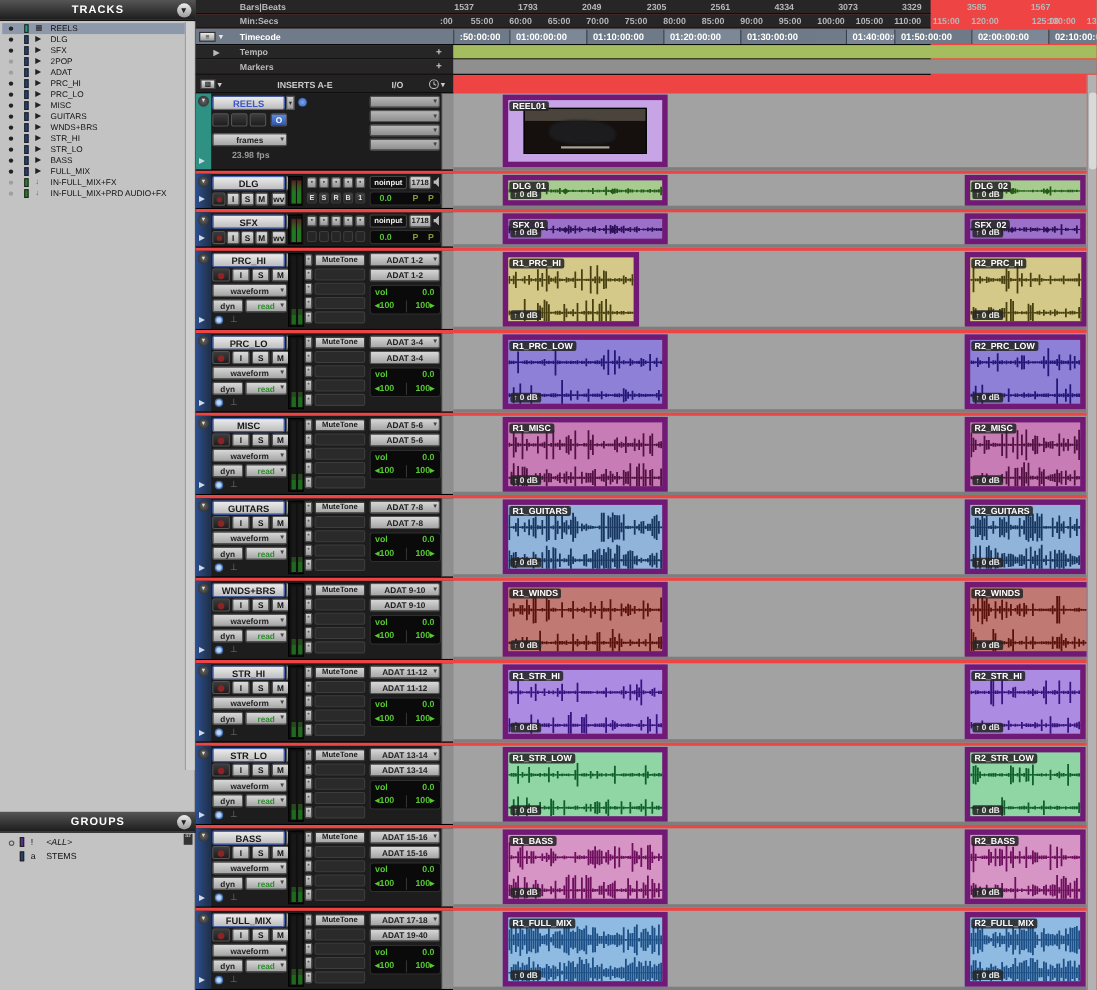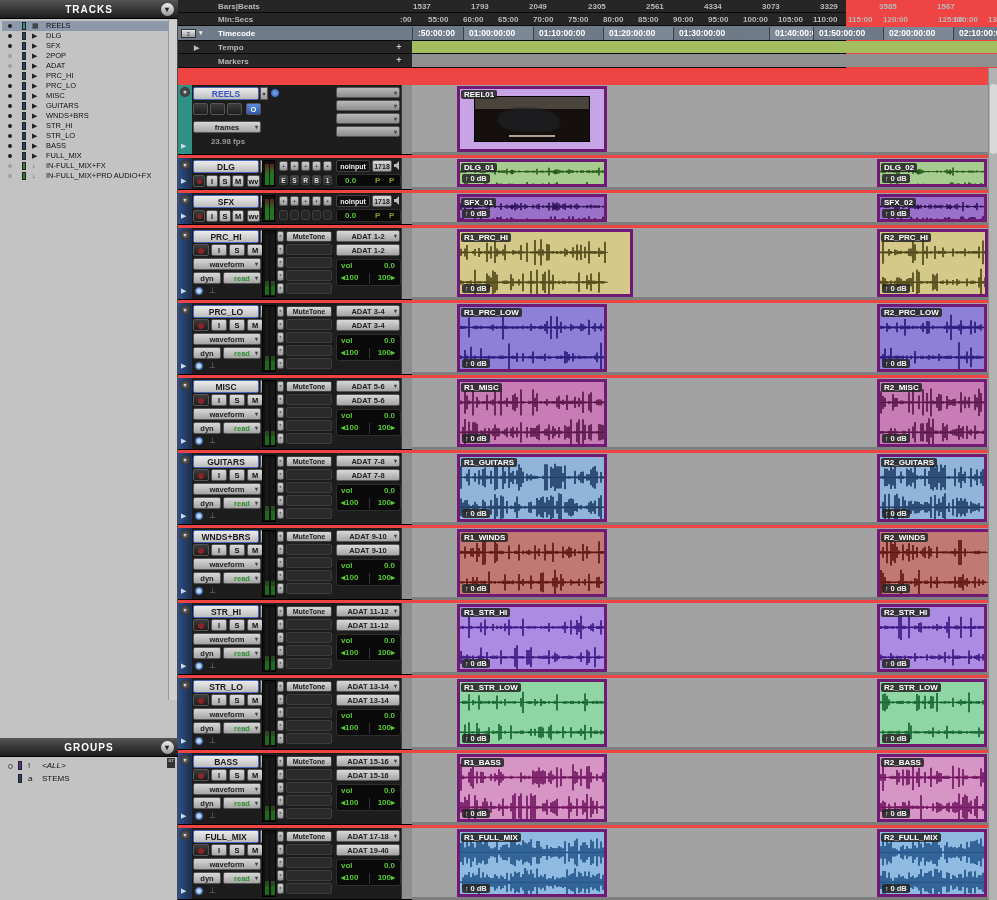--- a/index.html
+++ b/index.html
@@ -60,21 +60,21 @@
   .blackpanel { position:absolute; background:#0a0a0a; border:1px solid #2e2e2e; border-radius:3px;
                 font-size:8px; font-weight:bold; color:#57c832; }
   .islot { position:absolute; left:108px; width:46px; height:11px; background:#2a2a2a; border:1px solid #3d3d3d; border-radius:2px; }
   .idot { position:absolute; left:99px; width:7px; height:11px; background:linear-gradient(#cfcfcf,#9a9a9a);
           border:1px solid #555; border-radius:2px; font-size:6px; color:#333; text-align:center; line-height:10px; }
   .fps { position:absolute; left:15px; color:#9a9a9a; font-size:8px; font-weight:bold; }
   .tail { position:absolute; left:223px; top:0; width:11px; height:100%; background:#8e8e8e; border-left:1px solid #3a3a3a; }
 
   
   .lane { position:absolute; left:412px; width:576px; background:#a2a2a2; border-bottom:3px solid #7e7e7e; }
-  .clip { position:absolute; top:1px; border:3px solid #701a75; overflow:hidden; }
+  .clip { position:absolute; top:1px; border:5px solid #701a75; overflow:hidden; }
   .cliplabel { position:absolute; left:1px; top:1px; background:rgba(38,38,38,0.88); color:#fff; font-size:8px;
                font-weight:bold; padding:0 3px; border-radius:2px; white-space:nowrap; z-index:3; }
   .gainchip { position:absolute; left:2px; bottom:1px; background:rgba(38,38,38,0.88); color:#eee; font-size:7.5px;
               font-weight:bold; padding:0 3px; border-radius:2px; z-index:3; }
   .gainchip .spk { font-size:7px; margin-right:2px; }
   .vthumb { position:absolute; left:10%; top:12%; width:80%; height:76%; background:#0b0b0b; border:1px solid #000; }
   .vcap { position:absolute; left:30%; bottom:4px; width:40%; height:2px; background:#cfc9b8; opacity:.8; }
 
   #vscroll { left:988px; top:68px; width:9px; height:832px; background:#b2b2b2; border-left:1px solid #8a8a8a; }
   #vthumbbar { position:absolute; left:1px; top:16px; width:7px; height:70px; background:#d9d9d9; border-radius:3px; }
@@ -262,20 +262,31 @@
     <span class="rname" style="top:2px">Tempo</span>
     <span class="plusbtn">+</span>
   <div style="position:absolute;left:234px;top:0;width:585px;height:12px;background:#a3bd5f"></div>
     </div>
   <div class="rrow" id="r-mark" style="top:54px;height:14px">
     <span class="rname" style="top:3px">Markers</span>
     <span class="plusbtn">+</span>
   <div style="position:absolute;left:234px;top:0;width:585px;height:13px;background:#8f8f8f"></div>
     </div>
 
+  <div id="colhead" class="abs">
+    <span class="abs" style="left:4px;top:4px;width:14px;height:9px;background:linear-gradient(#eee,#999);border:1px solid #444;font-size:6px;color:#222;text-align:center;line-height:8px">▥</span>
+    <span class="abs" style="left:20px;top:5px;font-size:7px">▾</span>
+    <span class="abs" style="left:74px;top:5px">INSERTS A-E</span>
+    <span class="abs" style="left:178px;top:5px">I/O</span>
+    <svg class="abs" style="left:212px;top:4px" width="9" height="9" viewBox="0 0 9 9">
+        <circle cx="4.5" cy="4.5" r="4" fill="none" stroke="#bbb"></circle>
+        <path d="M4.5 2v2.5l2 1" stroke="#bbb" fill="none"></path>
+      </svg>
+    <span class="abs" style="left:223px;top:5px;font-size:7px">▾</span>
+  </div>
 
   <div id="trackrows">
       <div class="ctrl abs" style="top:85px;height:70px">
         <div class="strip" style="background:linear-gradient(90deg,#2f9184,#20324f 85%);background:#2f9184;"></div>
         <div class="collbtn">▾</div>
         <div class="plarrow">▶</div>
         <div class="namebox" style="color:#3a55c8;">REELS</div>
         <div class="nametab">▾</div>
         <div class="btn dark" style="left:15px;top:18px;width:15px;"></div>
         <div class="btn dark" style="left:32px;top:18px;width:15px;"></div>
@@ -484,21 +495,21 @@
         <div class="blackpanel" style="left:158px;top:31px;width:65px;height:27px;">
           <div style="position:absolute;left:4px;top:1px;">vol</div>
           <div style="position:absolute;right:5px;top:1px;">0.0</div>
           <div style="position:absolute;left:4px;top:13px;">◂100</div>
           <div style="position:absolute;right:5px;top:13px;">100▸</div>
           <div style="position:absolute;left:32px;top:13px;width:1px;height:11px;background:#333;"></div>
         </div>
         <div class="tail"></div>
       </div>
       <div class="lane abs" style="top:228px;height:72px">
-        <div class="clip" style="left:45px;width:176px;height:68px;background:#d5c98a">
+        <div class="clip" style="left:45px;width:124px;height:68px;background:#d5c98a">
           <div class="cliplabel">R1_PRC_HI</div>
           <div style="position:absolute;left:0;top:0;width:100%;height:100%;">
             <svg width="148" height="66" style="position:absolute;left:0;top:0">
               <line x1="0" y1="20.4" x2="148" y2="20.4" stroke="#48400f" stroke-width="0.8"></line>
               <line x1="0" y1="50.32" x2="148" y2="50.32" stroke="#48400f" stroke-width="0.8"></line>
               <path d="M1 16.8L1 24.0M3 19.3L3 21.5M5 16.4L5 24.4M7 13.0L7 27.8M9 19.7L9 21.1M11 19.7L11 21.1M13 19.1L13 21.7M15 17.1L15 23.7M17 19.7L17 21.1M19 15.9L19 24.9M21 18.9L21 21.9M23 19.6L23 21.2M25 19.0L25 21.8M27 10.8L27 30.0M29 18.7L29 22.1M31 14.2L31 26.6M33 19.6L33 21.2M35 9.9L35 30.9M37 16.4L37 24.4M39 18.6L39 22.2M41 19.0L41 21.8M43 17.3L43 23.5M45 12.5L45 28.3M47 19.2L47 21.6M49 19.3L49 21.5M51 19.6L51 21.2M53 18.0L53 22.8M55 18.7L55 22.1M57 19.2L57 21.6M59 18.6L59 22.2M61 12.9L61 27.9M63 19.3L63 21.5M65 19.5L65 21.3M67 10.8L67 30.0M69 19.7L69 21.1M71 19.4L71 21.4M73 19.3L73 21.5M75 7.9L75 32.9M77 19.1L77 21.7M79 17.3L79 23.5M81 7.2L81 33.6M83 17.4L83 23.4M85 19.2L85 21.6M87 12.0L87 28.8M89 12.5L89 28.3M91 19.2L91 21.6M93 19.0L93 21.8M95 19.6L95 21.2M97 18.9L97 21.9M99 19.4L99 21.4M101 18.7L101 22.1M103 19.2L103 21.6M105 16.4L105 24.4M107 17.8L107 23.0M109 19.5L109 21.3M111 18.9L111 21.9M113 15.3L113 25.5M115 18.8L115 22.0M117 12.6L117 28.2M119 18.6L119 22.2M121 12.7L121 28.1M123 19.5L123 21.3M125 14.8L125 26.0M127 19.3L127 21.5M129 9.3L129 31.5M131 19.0L131 21.8M133 19.1L133 21.7M135 18.9L135 21.9M137 19.3L137 21.5M139 15.8L139 25.0M141 18.6L141 22.2M143 18.9L143 21.9M145 9.7L145 31.1M1 48.2L1 52.5M3 48.9L3 51.7M5 49.5L5 51.1M7 49.1L7 51.6M9 49.0L9 51.6M11 48.5L11 52.1M13 49.6L13 51.0M15 37.8L15 62.8M17 49.2L17 51.4M19 49.0L19 51.6M21 49.0L21 51.6M23 49.6L23 51.0M25 49.1L25 51.5M27 41.5L27 59.1M29 43.8L29 56.8M31 45.5L31 55.1M33 38.4L33 62.3M35 39.9L35 60.7M37 42.5L37 58.2M39 49.4L39 51.2M41 49.5L41 51.1M43 48.8L43 51.8M45 48.6L45 52.1M47 48.5L47 52.1M49 49.3L49 51.4M51 42.3L51 58.3M53 46.4L53 54.3M55 49.2L55 51.5M57 49.0L57 51.6M59 47.2L59 53.4M61 49.3L61 51.4M63 41.4L63 59.3M65 49.6L65 51.1M67 49.2L67 51.4M69 48.8L69 51.8M71 39.1L71 61.6M73 48.7L73 52.0M75 49.0L75 51.6M77 37.8L77 62.9M79 49.6L79 51.0M81 48.9L81 51.8M83 42.1L83 58.5M85 39.7L85 60.9M87 49.3L87 51.4M89 37.8L89 62.8M91 48.6L91 52.0M93 42.8L93 57.8M95 49.0L95 51.6M97 49.5L97 51.2M99 48.7L99 52.0M101 49.4L101 51.2M103 48.8L103 51.8M105 48.7L105 52.0M107 49.6L107 51.0M109 49.2L109 51.4M111 49.1L111 51.5M113 49.4L113 51.3M115 49.2L115 51.4M117 48.9L117 51.7M119 40.6L119 60.1M121 49.6L121 51.0M123 49.1L123 51.5M125 49.3L125 51.3M127 43.3L127 57.3M129 48.0L129 52.7M131 41.6L131 59.1M133 48.6L133 52.0M135 48.7L135 52.0M137 49.1L137 51.6M139 40.3L139 60.4M141 49.1L141 51.5M143 49.0L143 51.7M145 49.5L145 51.1" stroke="#48400f" stroke-width="1.6" fill="none"></path>
             </svg>
           </div>
           <div class="gainchip"><span class="spk">↑</span><span>0 dB</span></div>
         </div>

